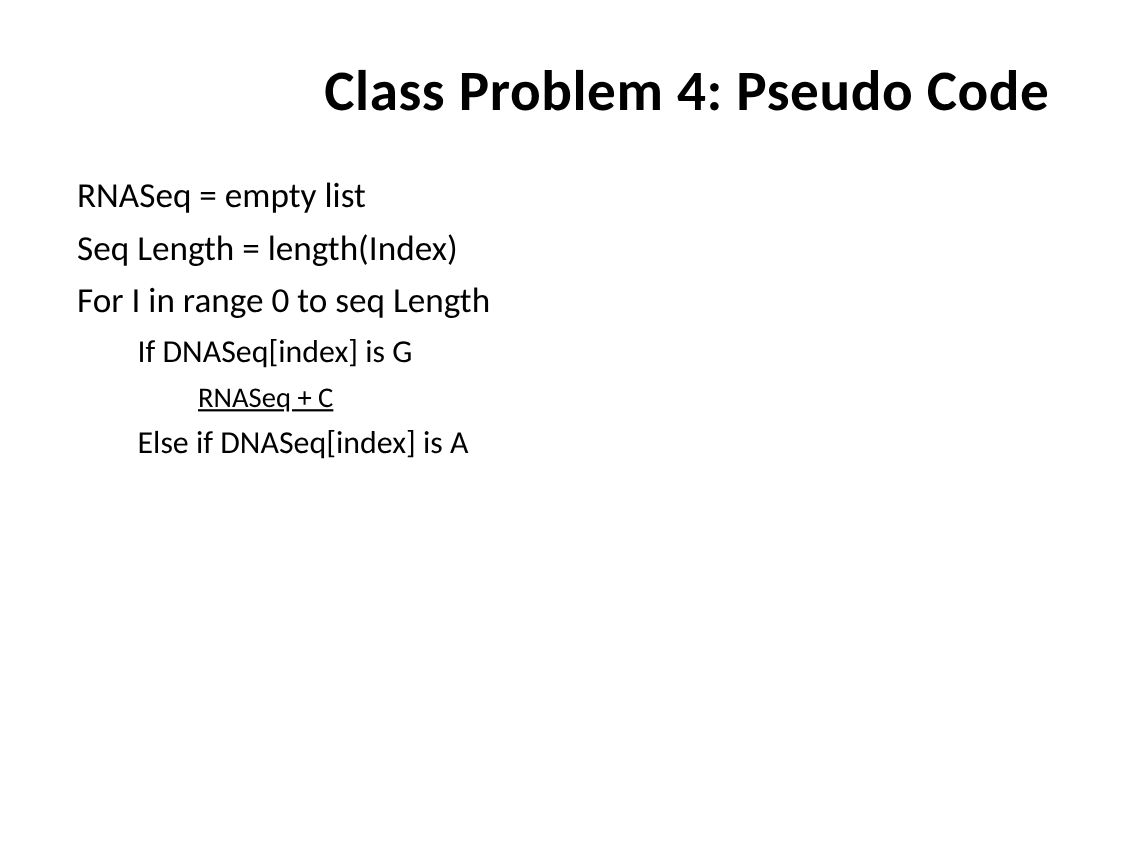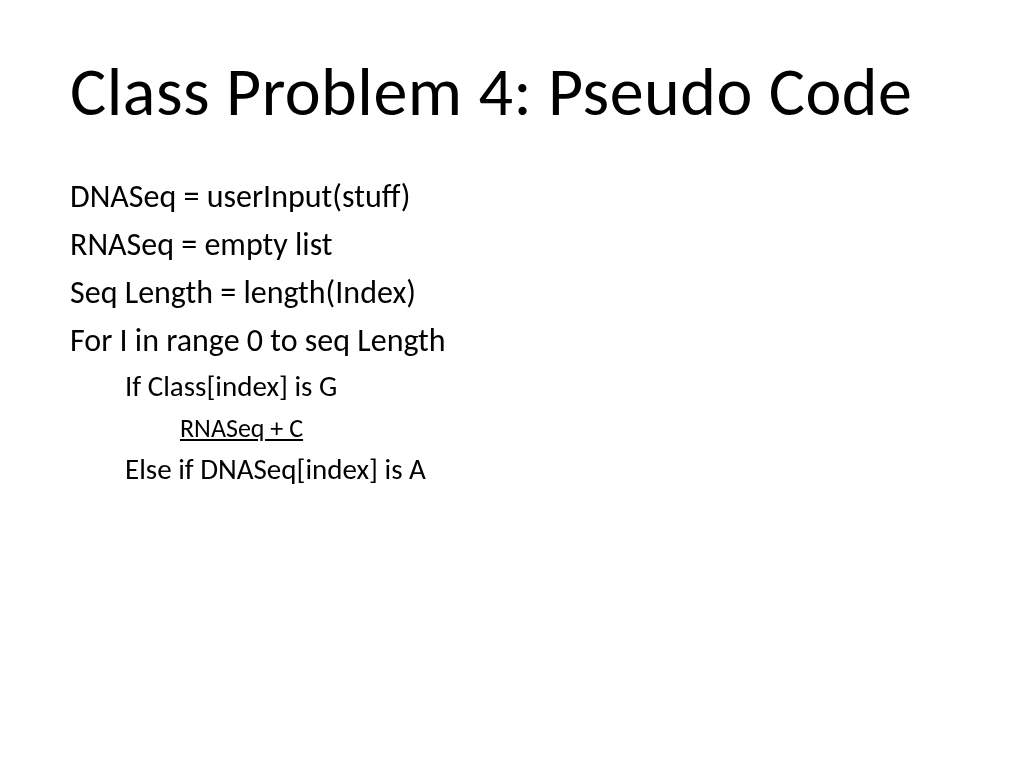--- a/index.html
+++ b/index.html
@@ -10,23 +10,23 @@
     body {
       width: 1024px;
       height: 768px;
       background: #ffffff;
       font-family: Calibri, 'Segoe UI', Arial, sans-serif;
       color: #000000;
       padding: 50px 70px;
       overflow: hidden;
     }
     .slide-title {
-      font-size: 68px;
-      font-weight: 400;
-      text-align: left;
+      font-size: 52px;
+      font-weight: 700;
+      text-align: right;
       margin-bottom: 40px;
       letter-spacing: 0.5px;
     }
     .content {
       font-size: 32px;
       line-height: 1.5;
     }
     .line {
       display: block;
     }
@@ -39,20 +39,19 @@
       font-size: 26px;
       text-decoration: underline;
     }
   </style>
 </head>
 <body>
 
 <h1 class="slide-title">Class Problem 4: Pseudo Code</h1>
 
 <div class="content">
-  <span class="line">DNASeq = userInput(stuff)</span>
   <span class="line">RNASeq = empty list</span>
   <span class="line">Seq Length = length(Index)</span>
   <span class="line">For I in range 0 to seq Length</span>
-  <span class="line indent-1">If Class[index] is G</span>
+  <span class="line indent-1">If DNASeq[index] is G</span>
   <span class="line indent-2">RNASeq + C</span>
   <span class="line indent-1">Else if DNASeq[index] is A</span>
 </div>
 
 </body></html>

